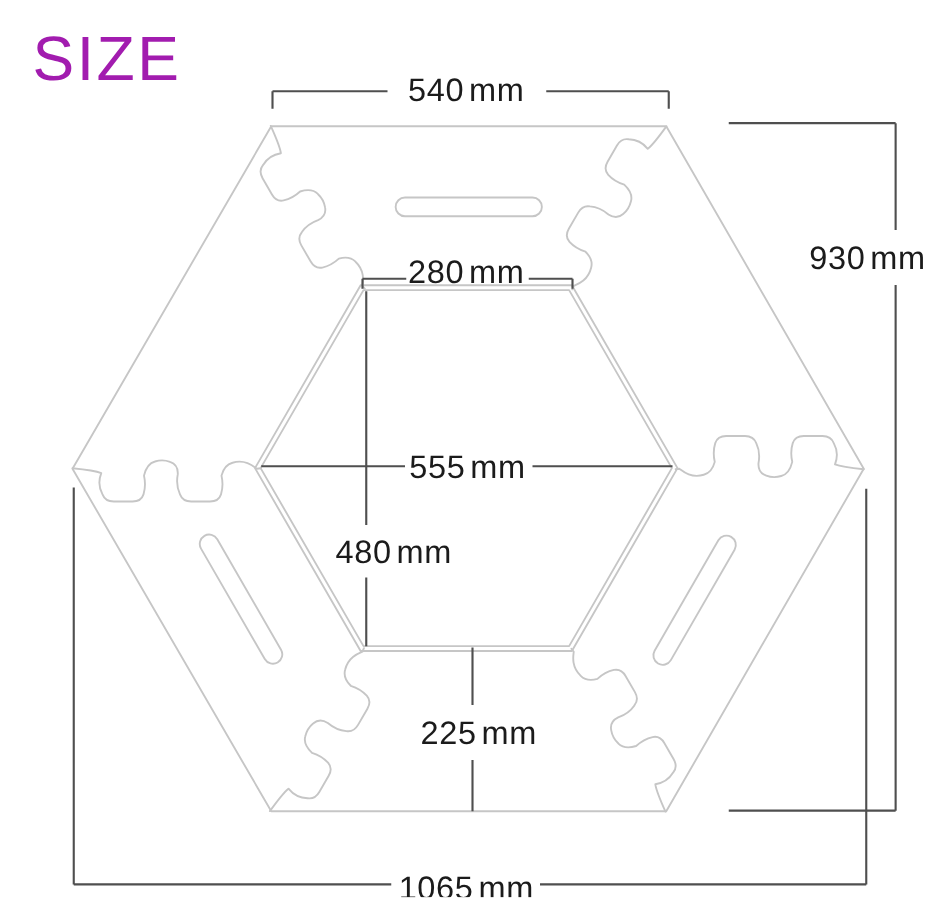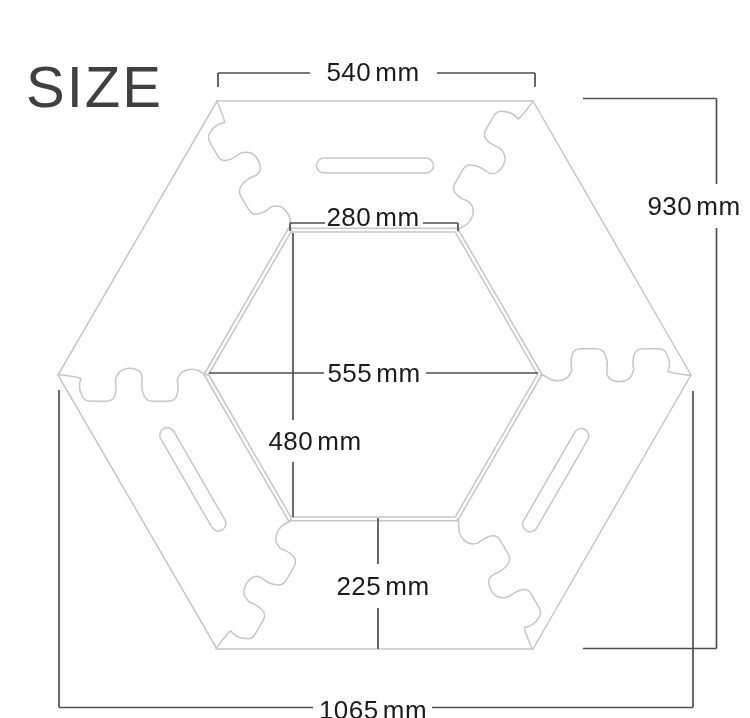--- a/index.html
+++ b/index.html
@@ -8,27 +8,26 @@
     width: 750px;
     height: 718px;
     background: #ffffff;
     overflow: hidden;
     font-family: "Liberation Sans", sans-serif;
   }
   #size-title {
     position: absolute;
     left: 26px;
     top: 16px;
-    font-size: 58px;
+    font-size: 50px;
     line-height: 62px;
     letter-spacing: 2px;
-    color: #404040;
+    color: #a21caf;
     font-weight: 400;
     user-select: none;
-    margin-top: 40px;
   }
   svg { position: absolute; left: 0; top: 0; }
   .outline {
     fill: none;
     stroke: #c6c6c6;
     stroke-width: 1.5;
     stroke-linejoin: round;
     stroke-linecap: round;
   }
   .dimline {

